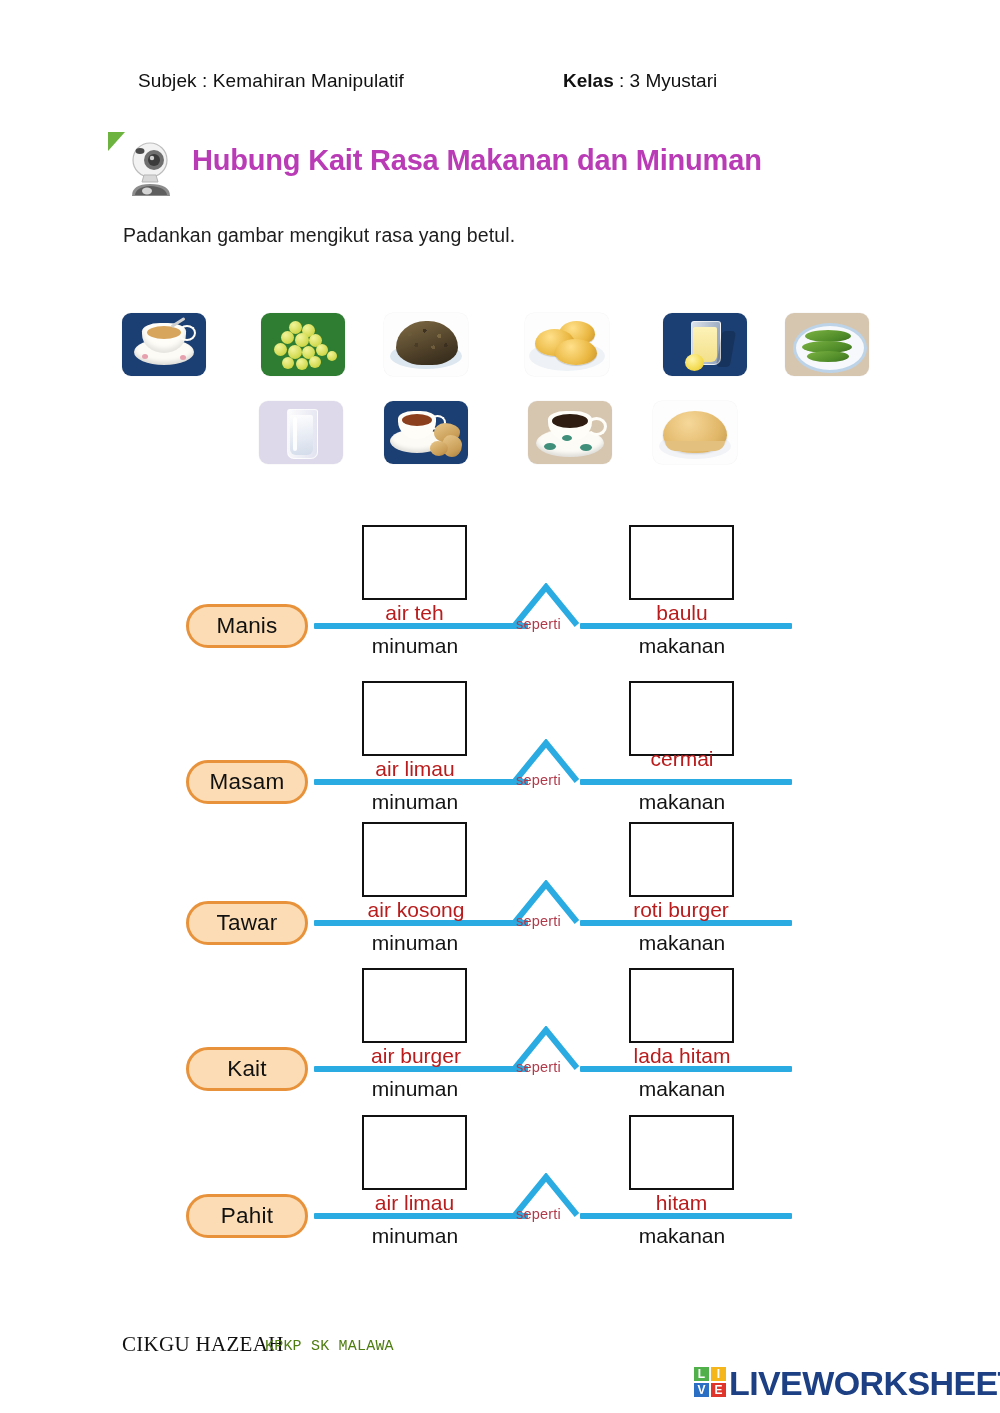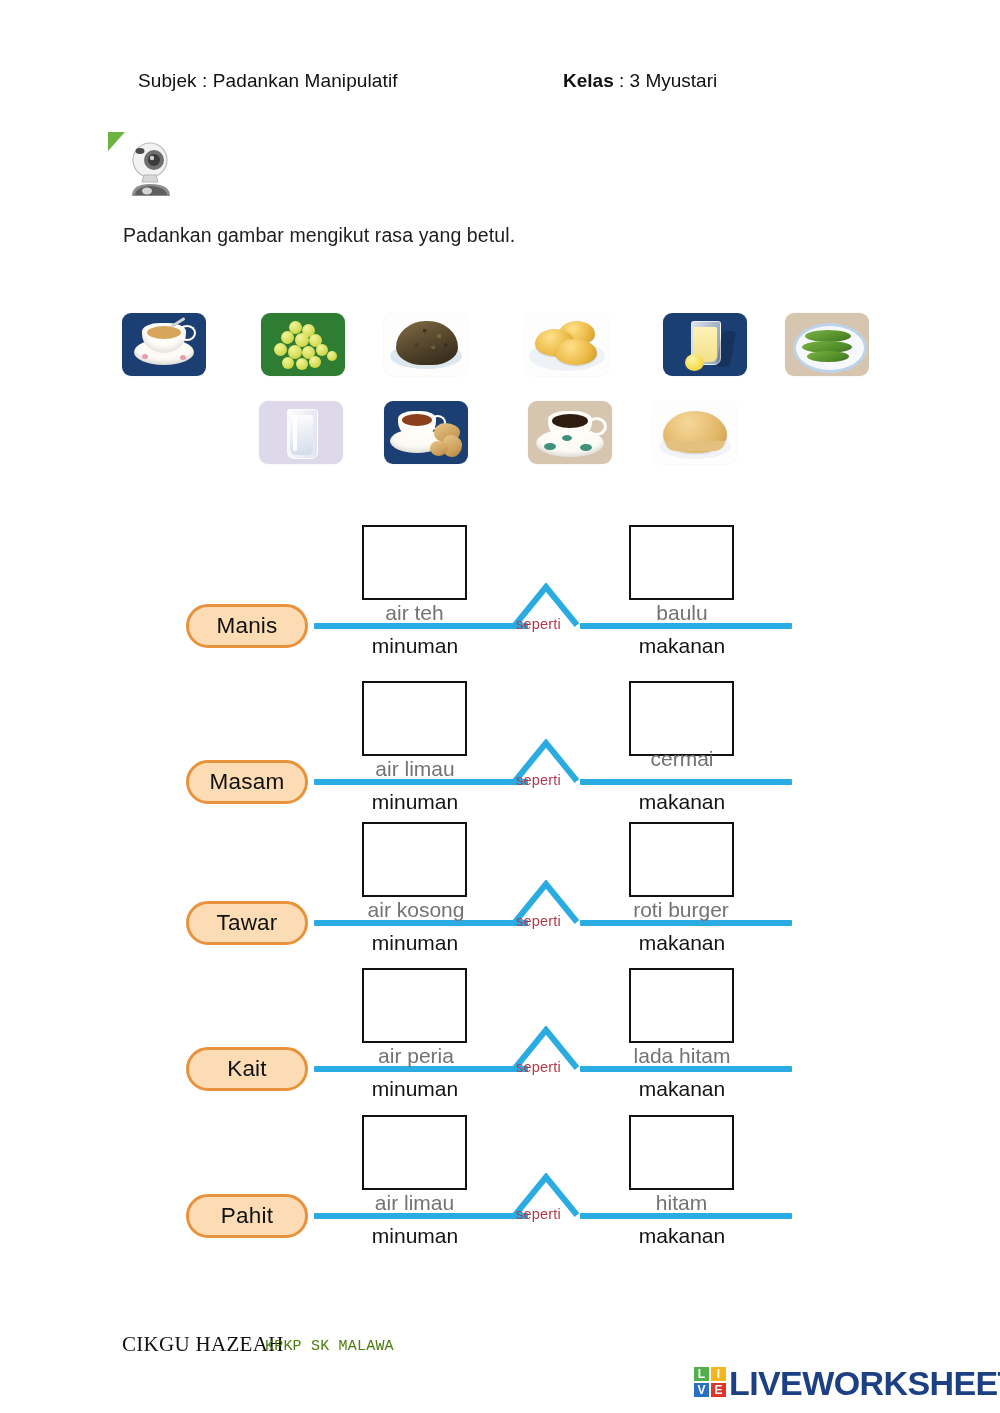--- a/index.html
+++ b/index.html
@@ -230,21 +230,21 @@
     position: absolute;
     width: 105px;
     height: 75px;
     border: 2.5px solid #111;
     background: #fff;
     box-sizing: border-box;
   }
   .word-top {
     position: absolute;
     font-size: 21px;
-    color: #737373;
+    color: #b91c1c;
     white-space: nowrap;
     text-align: center;
   }
   .word-bot {
     position: absolute;
     font-size: 21px;
     color: #141414;
     white-space: nowrap;
     text-align: center;
   }
@@ -303,40 +303,41 @@
     color: #1d3f84;
     letter-spacing: -0.6px;
     white-space: nowrap;
   }
 </style>
 </head>
 <body>
 
 <div class="meta-line">
   <span class="lbl">Subjek</span>
-  <span>: Padankan Manipulatif</span>
+  <span>: Kemahiran Manipulatif</span>
 </div>
 <div class="meta-kelas">
   <span class="lbl">Kelas</span>
   <span>: 3 Myustari</span>
 </div>
 
 <div class="title-block">
   <div class="green-flag"></div>
   <svg class="cam-icon" viewBox="0 0 56 58">
     <ellipse cx="28" cy="20" rx="17" ry="17" fill="#f2f2f2" stroke="#bdbdbd" stroke-width="1.2"></ellipse>
     <ellipse cx="32" cy="20" rx="10" ry="10" fill="#6f6f6f"></ellipse>
     <ellipse cx="32" cy="20" rx="6" ry="6" fill="#3b3b3b"></ellipse>
     <ellipse cx="30" cy="18" rx="2.2" ry="2.2" fill="#cfcfcf"></ellipse>
     <ellipse cx="18" cy="11" rx="4.5" ry="3" fill="#4a4a4a"></ellipse>
     <path d="M22 35 L34 35 L36 42 L20 42 Z" fill="#d8d8d8" stroke="#b5b5b5" stroke-width="1"></path>
     <path d="M10 56 Q10 44 28 44 Q48 44 48 56 Z" fill="#8d8d8d"></path>
     <path d="M13 55 Q14 47 28 46 Q44 47 45 55 Z" fill="#5f5f5f"></path>
     <ellipse cx="25" cy="51" rx="5" ry="3.4" fill="#d5d5d5"></ellipse>
   </svg>
+  <div class="title-text">Hubung Kait Rasa Makanan dan Minuman</div>
 </div>
 
 <div class="instruction">Padankan gambar mengikut rasa yang betul.</div>
 
 <div class="pic-bank">
 
   <div class="pic bg-navy" style="left:122px; top:313px;">
     <div class="inner">
       <div class="saucer" style="left:12px; top:26px; width:60px; height:26px;"></div>
       <div class="cupbody" style="left:20px; top:10px; width:44px; height:30px; box-shadow:inset 0 -4px 5px rgba(0,0,0,.10);"></div>
@@ -502,21 +503,21 @@
       <span>Kait</span>
     </div>
     <div class="line-left" style="left:314px; top:102px; width:214px;"></div>
     <div class="line-right" style="left:580px; top:102px; width:212px;"></div>
     <svg class="peak" style="left:513px; top:62px;" viewBox="0 0 66 44">
       <polyline points="2,42 33,4 64,42" fill="none" stroke="#2aabe2" stroke-width="6" stroke-linejoin="miter"></polyline>
     </svg>
     <div class="seperti" style="left:516px; top:95px;">seperti</div>
     <div class="drop-box" style="left:362px; top:4px;"></div>
     <div class="drop-box" style="left:629px; top:4px;"></div>
-    <div class="word-top" style="left:358px; top:80px; width:116px;">air peria</div>
+    <div class="word-top" style="left:358px; top:80px; width:116px;">air burger</div>
     <div class="word-bot" style="left:355px; top:113px; width:120px;">minuman</div>
     <div class="word-top" style="left:618px; top:80px; width:128px;">lada hitam</div>
     <div class="word-bot" style="left:622px; top:113px; width:120px;">makanan</div>
   </div>
 
   <div class="row" style="top:1111px;">
     <div class="pill" style="top:83px;">
       <span>Pahit</span>
     </div>
     <div class="line-left" style="left:314px; top:102px; width:214px;"></div>

